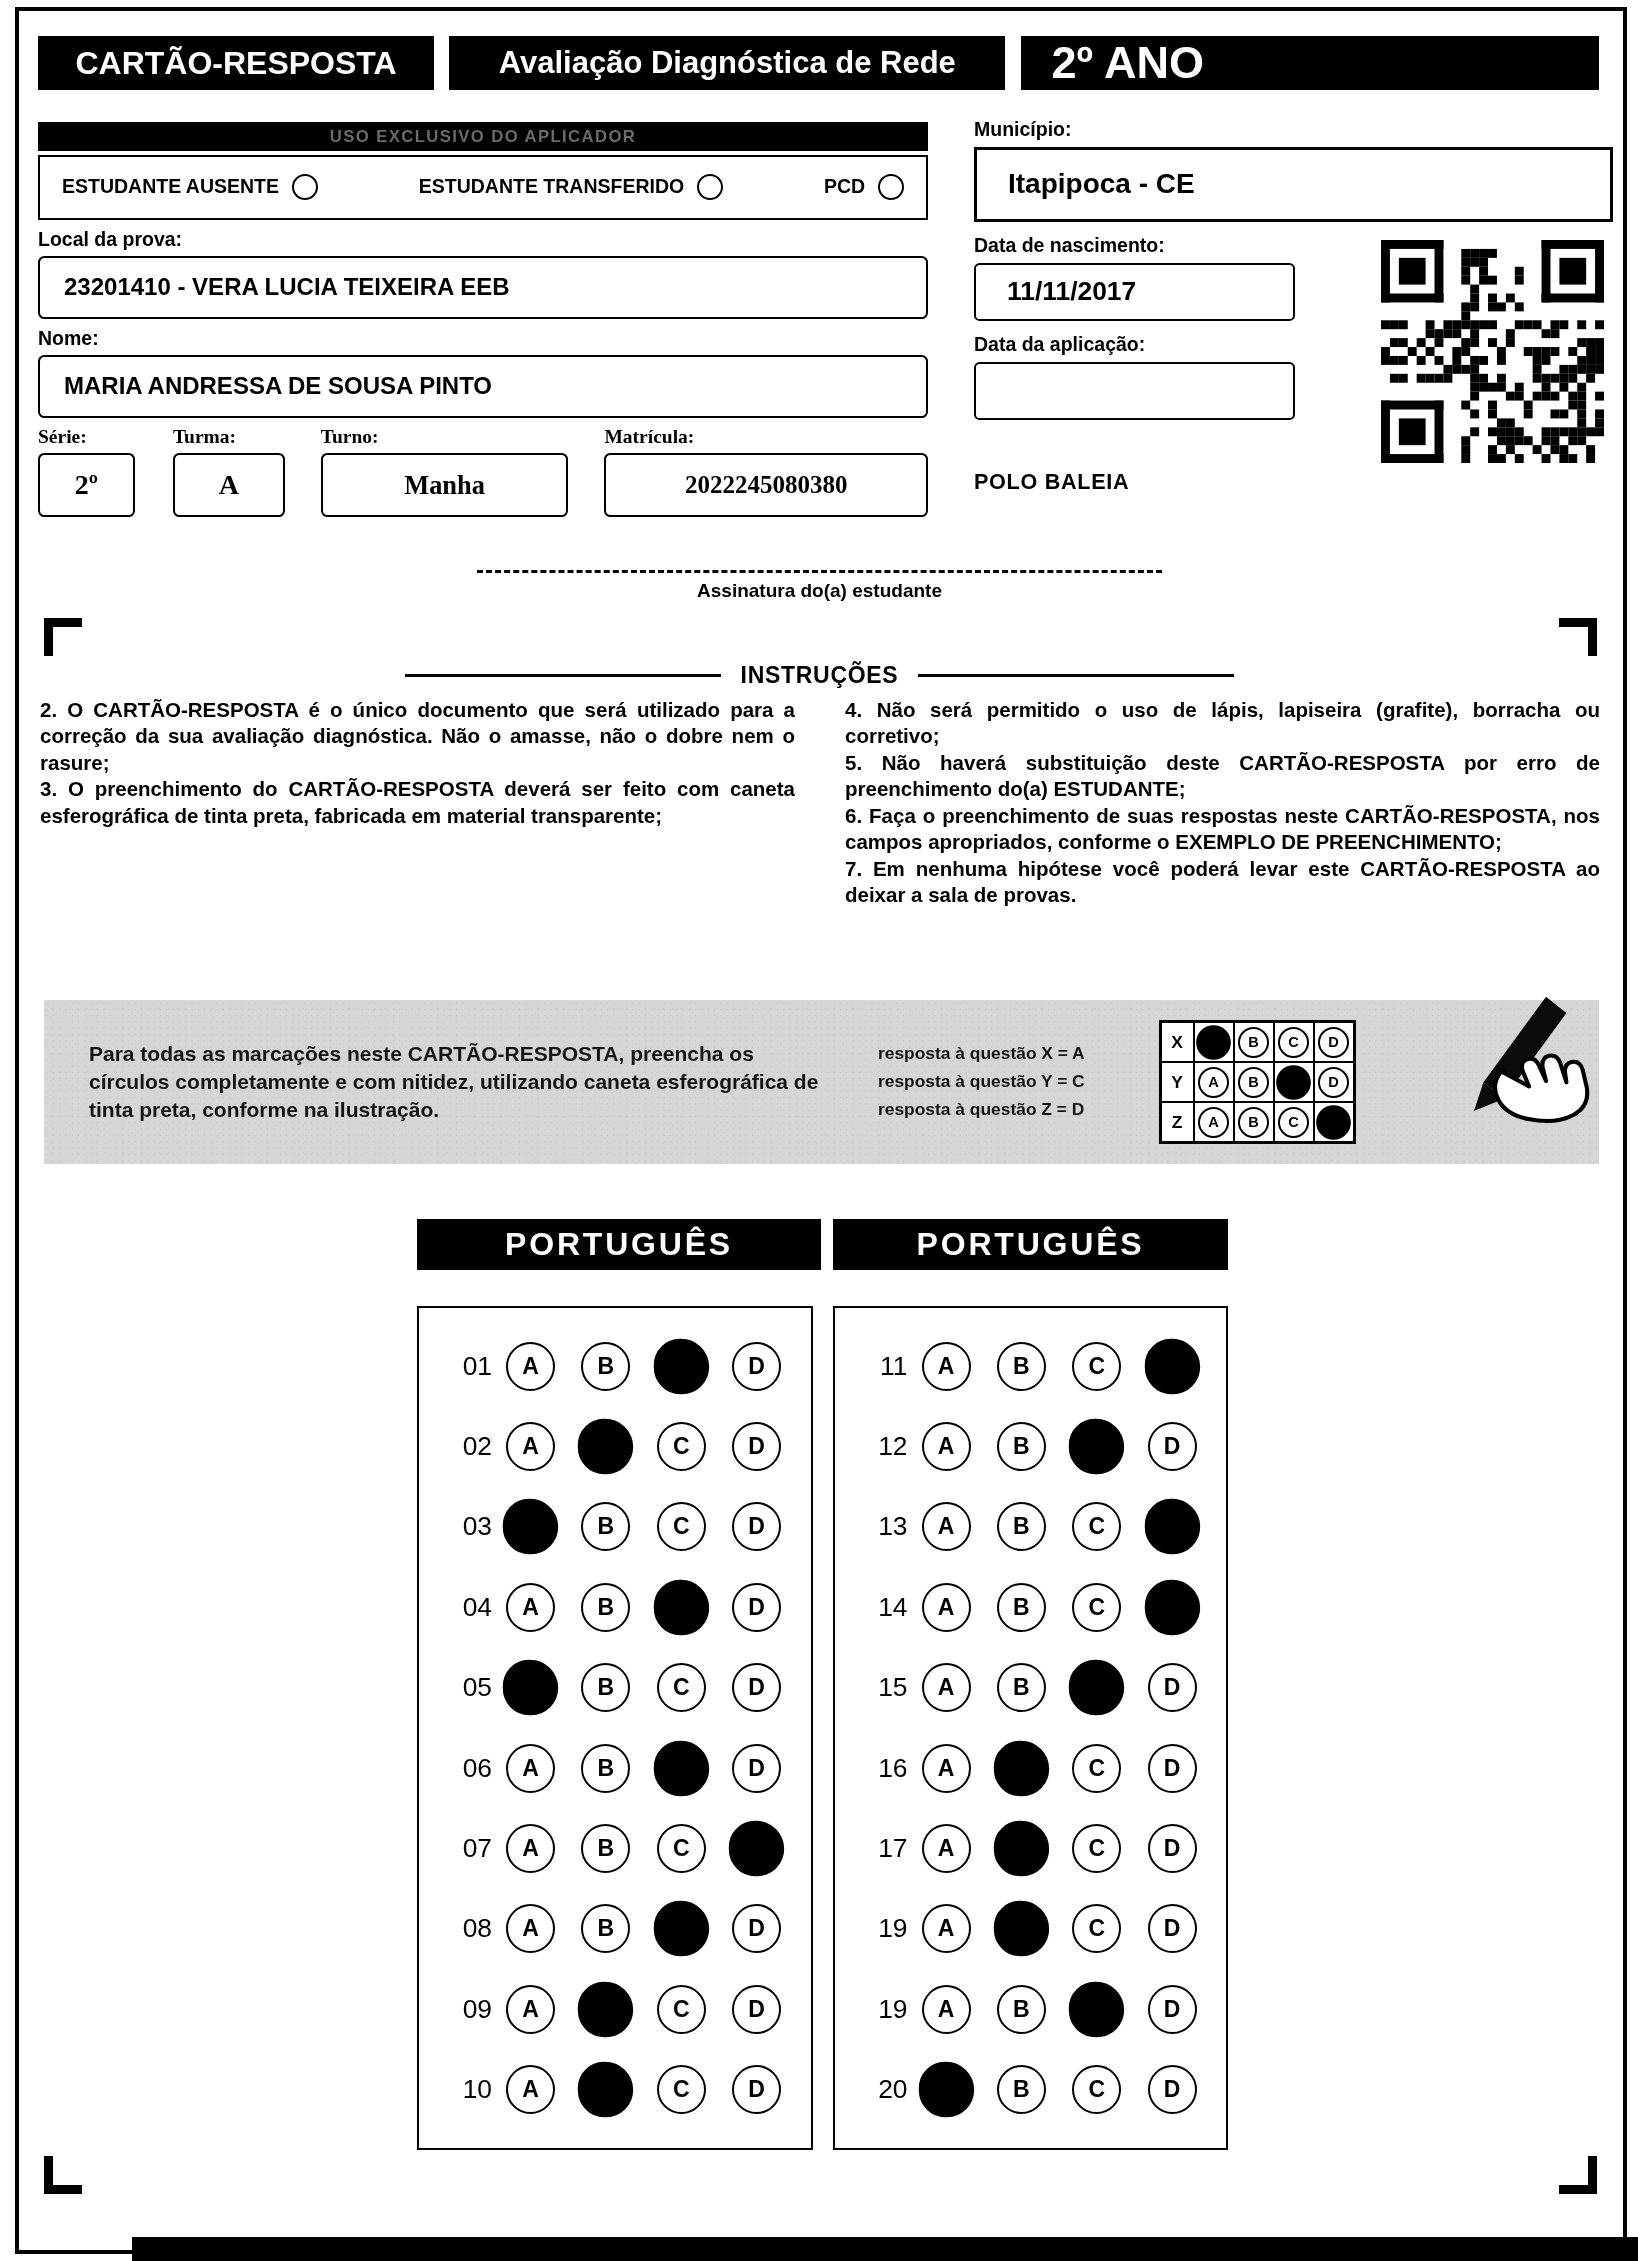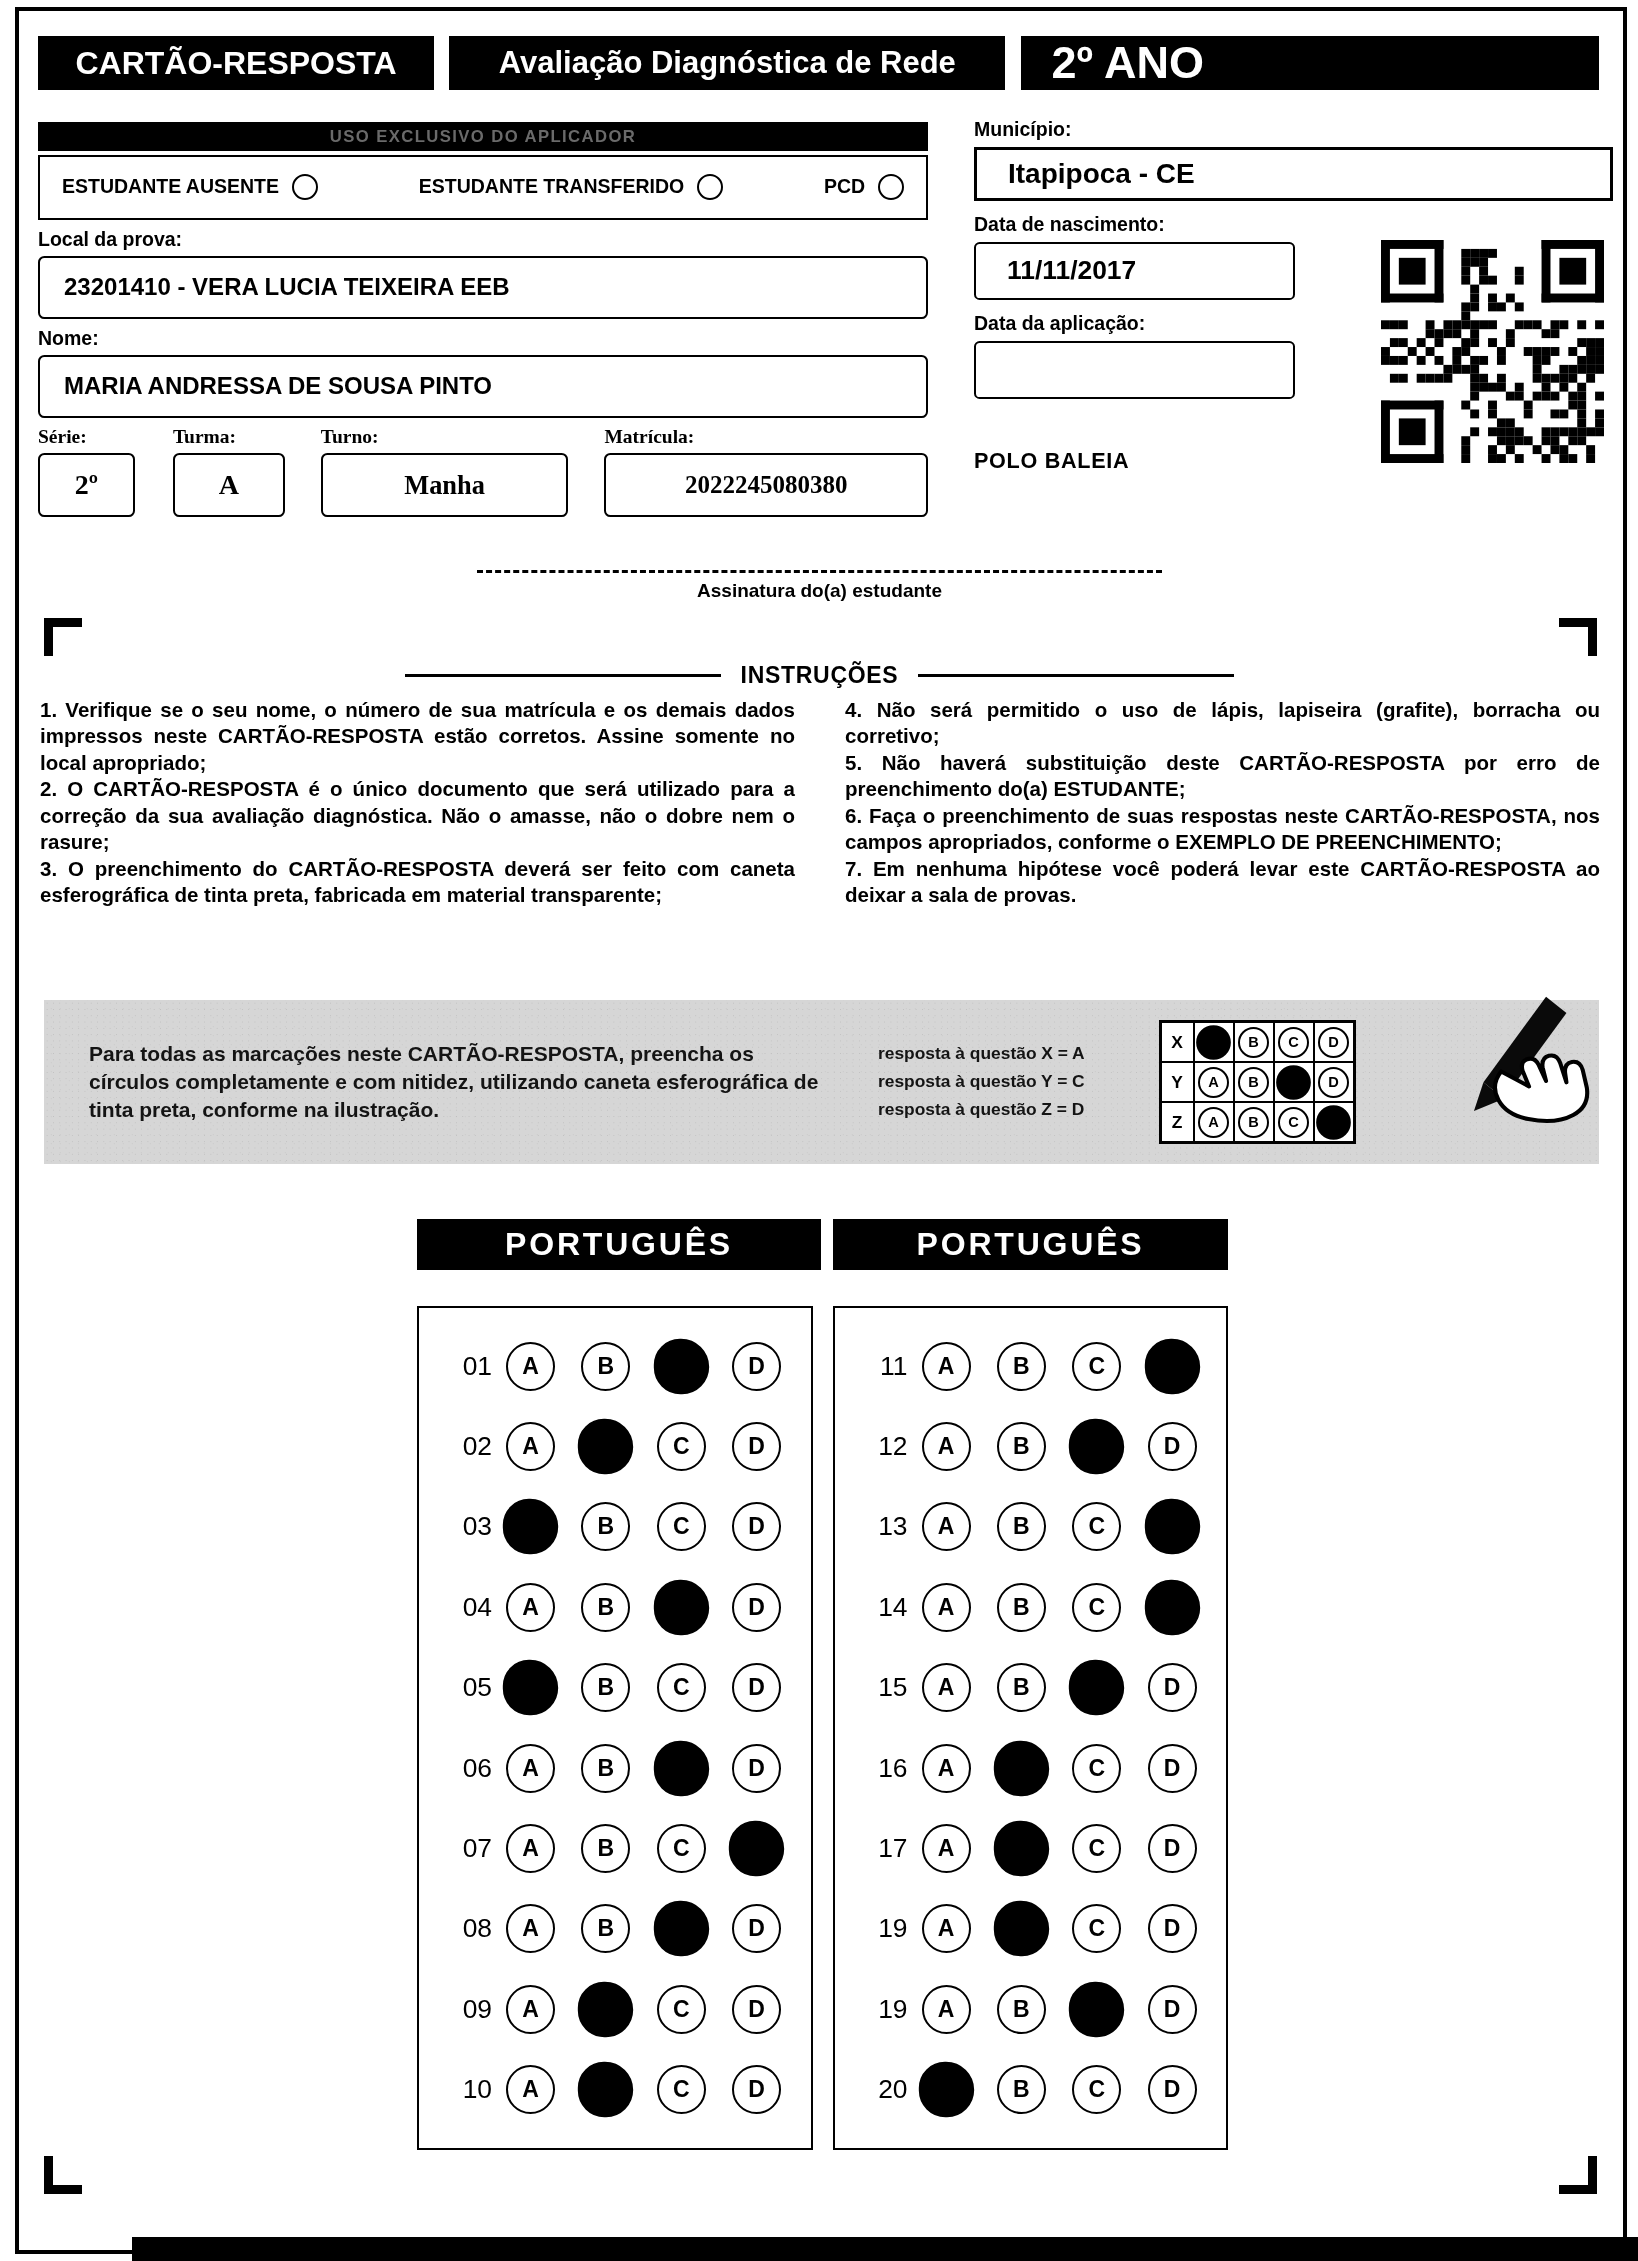--- a/index.html
+++ b/index.html
@@ -38,21 +38,21 @@
   .sf-serie { width:97px; margin-right:38px; }
   .sf-turma { width:112px; margin-right:36px; }
   .sf-turno { width:248px; margin-right:36px;justify-content:center; }
   .sf-matric { width:324px; }
   .sf-serie .f-box, .sf-turma .f-box { font-size:28px; }
   .sf-turno .f-box { font-size:26.4px; }
   .sf-matric .f-box { font-size:25px; }
 
   
   .right-col { position:absolute; left:974px; top:118px; width:640px; }
-  .mun-box { margin-top:5.6px; border:3.5px solid #000; height:54px; width:639px; display:flex;
+  .mun-box { margin-top:5.6px; border:3.5px solid #000; height:75px; width:639px; display:flex;
     align-items:center; padding-left:31px; font-weight:700; font-size:28px; }
   .date-label { font-weight:700; font-size:19.5px; margin-top:12.5px; }
   .date-box { margin-top:5.6px; border:2.8px solid #000; border-radius:5.6px; width:321px; height:58px;
     display:flex; align-items:center; padding-left:31px; font-weight:700; font-size:26.4px; background:#fff; }
   .polo { margin-top:49px; font-weight:700; font-size:21.6px; letter-spacing:0.7px; }
 
   .qr-wrap { position:absolute; left:1381px; top:240px; width:223px; height:223px; background:#fff; }
   .qr-wrap svg { width:100%; height:100%; }
 
   
@@ -396,21 +396,20 @@
 <div class="corner c-bl"></div>
 <div class="corner c-br"></div>
 
 <div class="instr-head">
   <div class="instr-rule"></div>
   <div class="instr-title">INSTRUÇÕES</div>
   <div class="instr-rule"></div>
 </div>
 <div class="instr-cols">
   <div class="instr-col" id="instr-left">
-      <p class="instr-item">1. Verifique se o seu nome, o número de sua matrícula e os demais dados impressos neste CARTÃO-RESPOSTA estão corretos. Assine somente no local apropriado;</p>
       <p class="instr-item">2. O CARTÃO-RESPOSTA é o único documento que será utilizado para a correção da sua avaliação diagnóstica. Não o amasse, não o dobre nem o rasure;</p>
       <p class="instr-item">3. O preenchimento do CARTÃO-RESPOSTA deverá ser feito com caneta esferográfica de tinta preta, fabricada em material transparente;</p>
     </div>
   <div class="instr-col" id="instr-right">
       <p class="instr-item">4. Não será permitido o uso de lápis, lapiseira (grafite), borracha ou corretivo;</p>
       <p class="instr-item">5. Não haverá substituição deste CARTÃO-RESPOSTA por erro de preenchimento do(a) ESTUDANTE;</p>
       <p class="instr-item">6. Faça o preenchimento de suas respostas neste CARTÃO-RESPOSTA, nos campos apropriados, conforme o EXEMPLO DE PREENCHIMENTO;</p>
       <p class="instr-item">7. Em nenhuma hipótese você poderá levar este CARTÃO-RESPOSTA ao deixar a sala de provas.</p>
     </div>
 </div>

